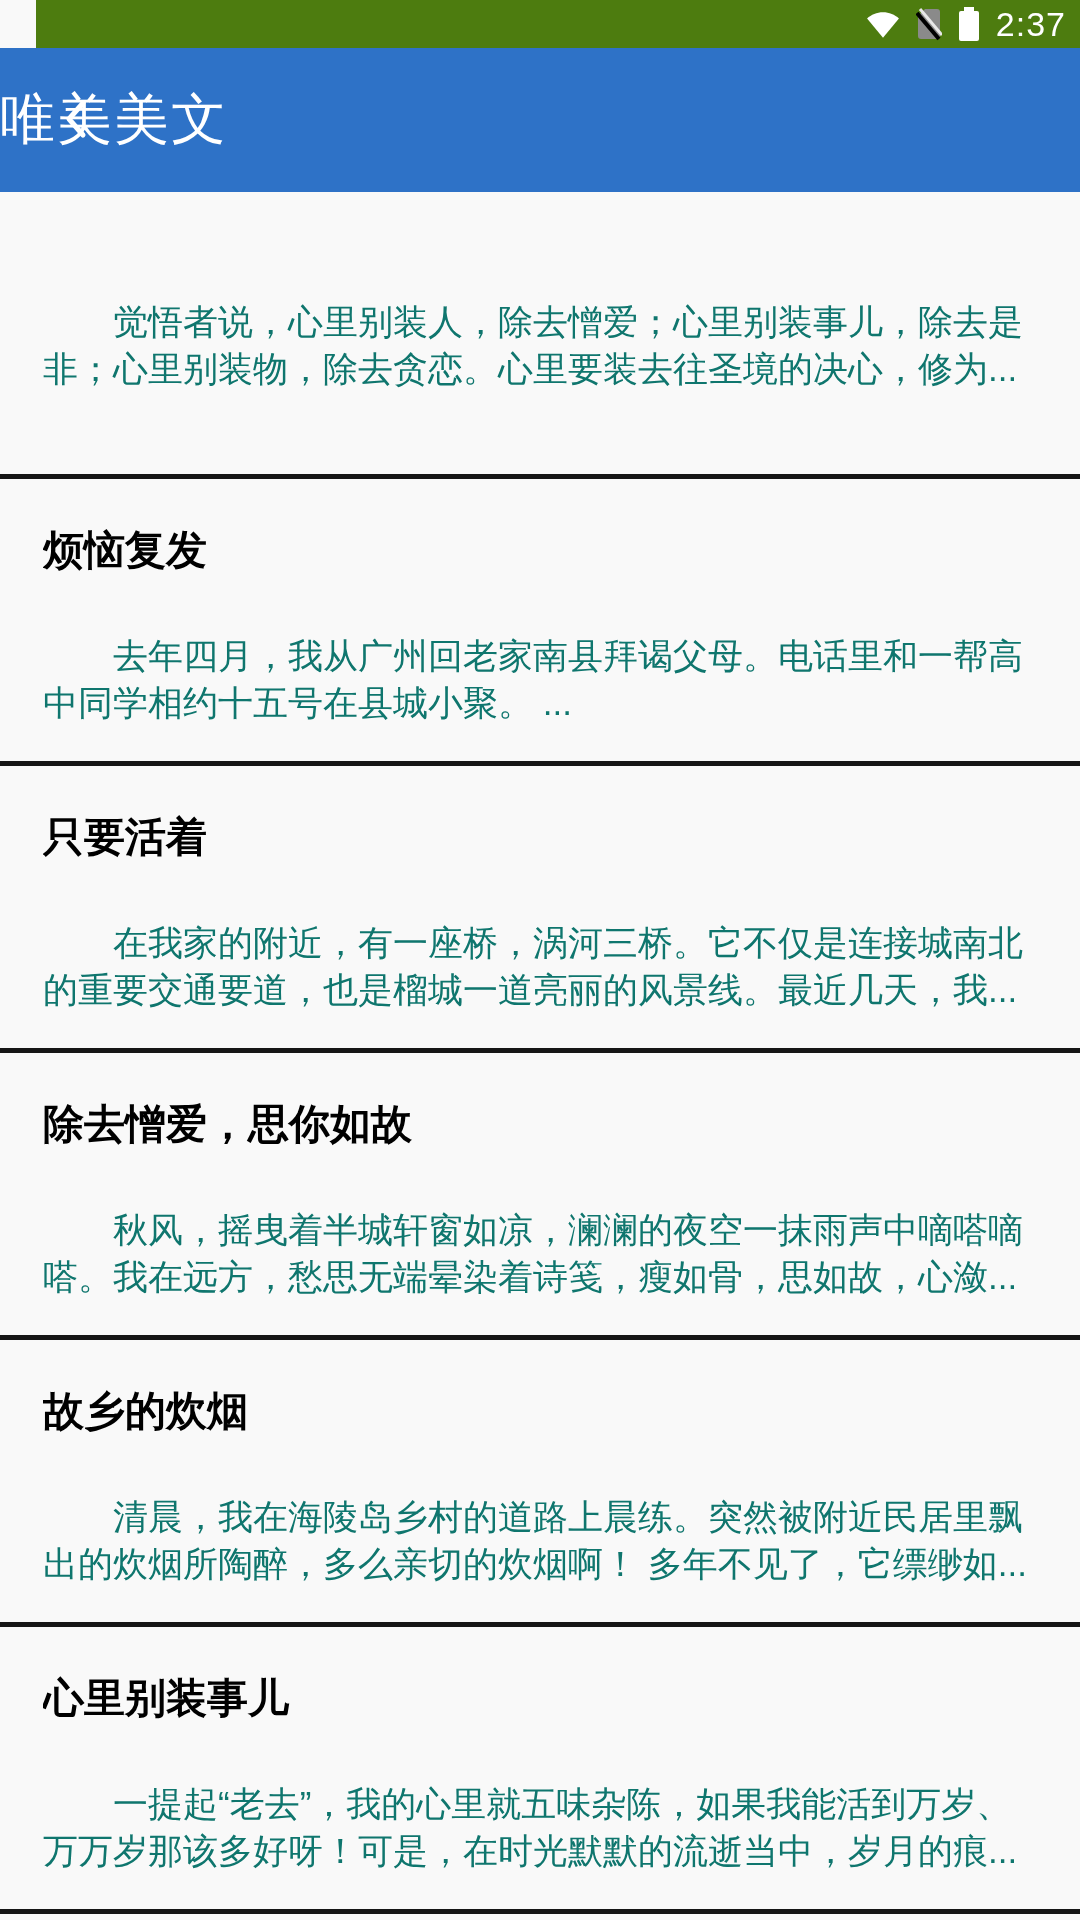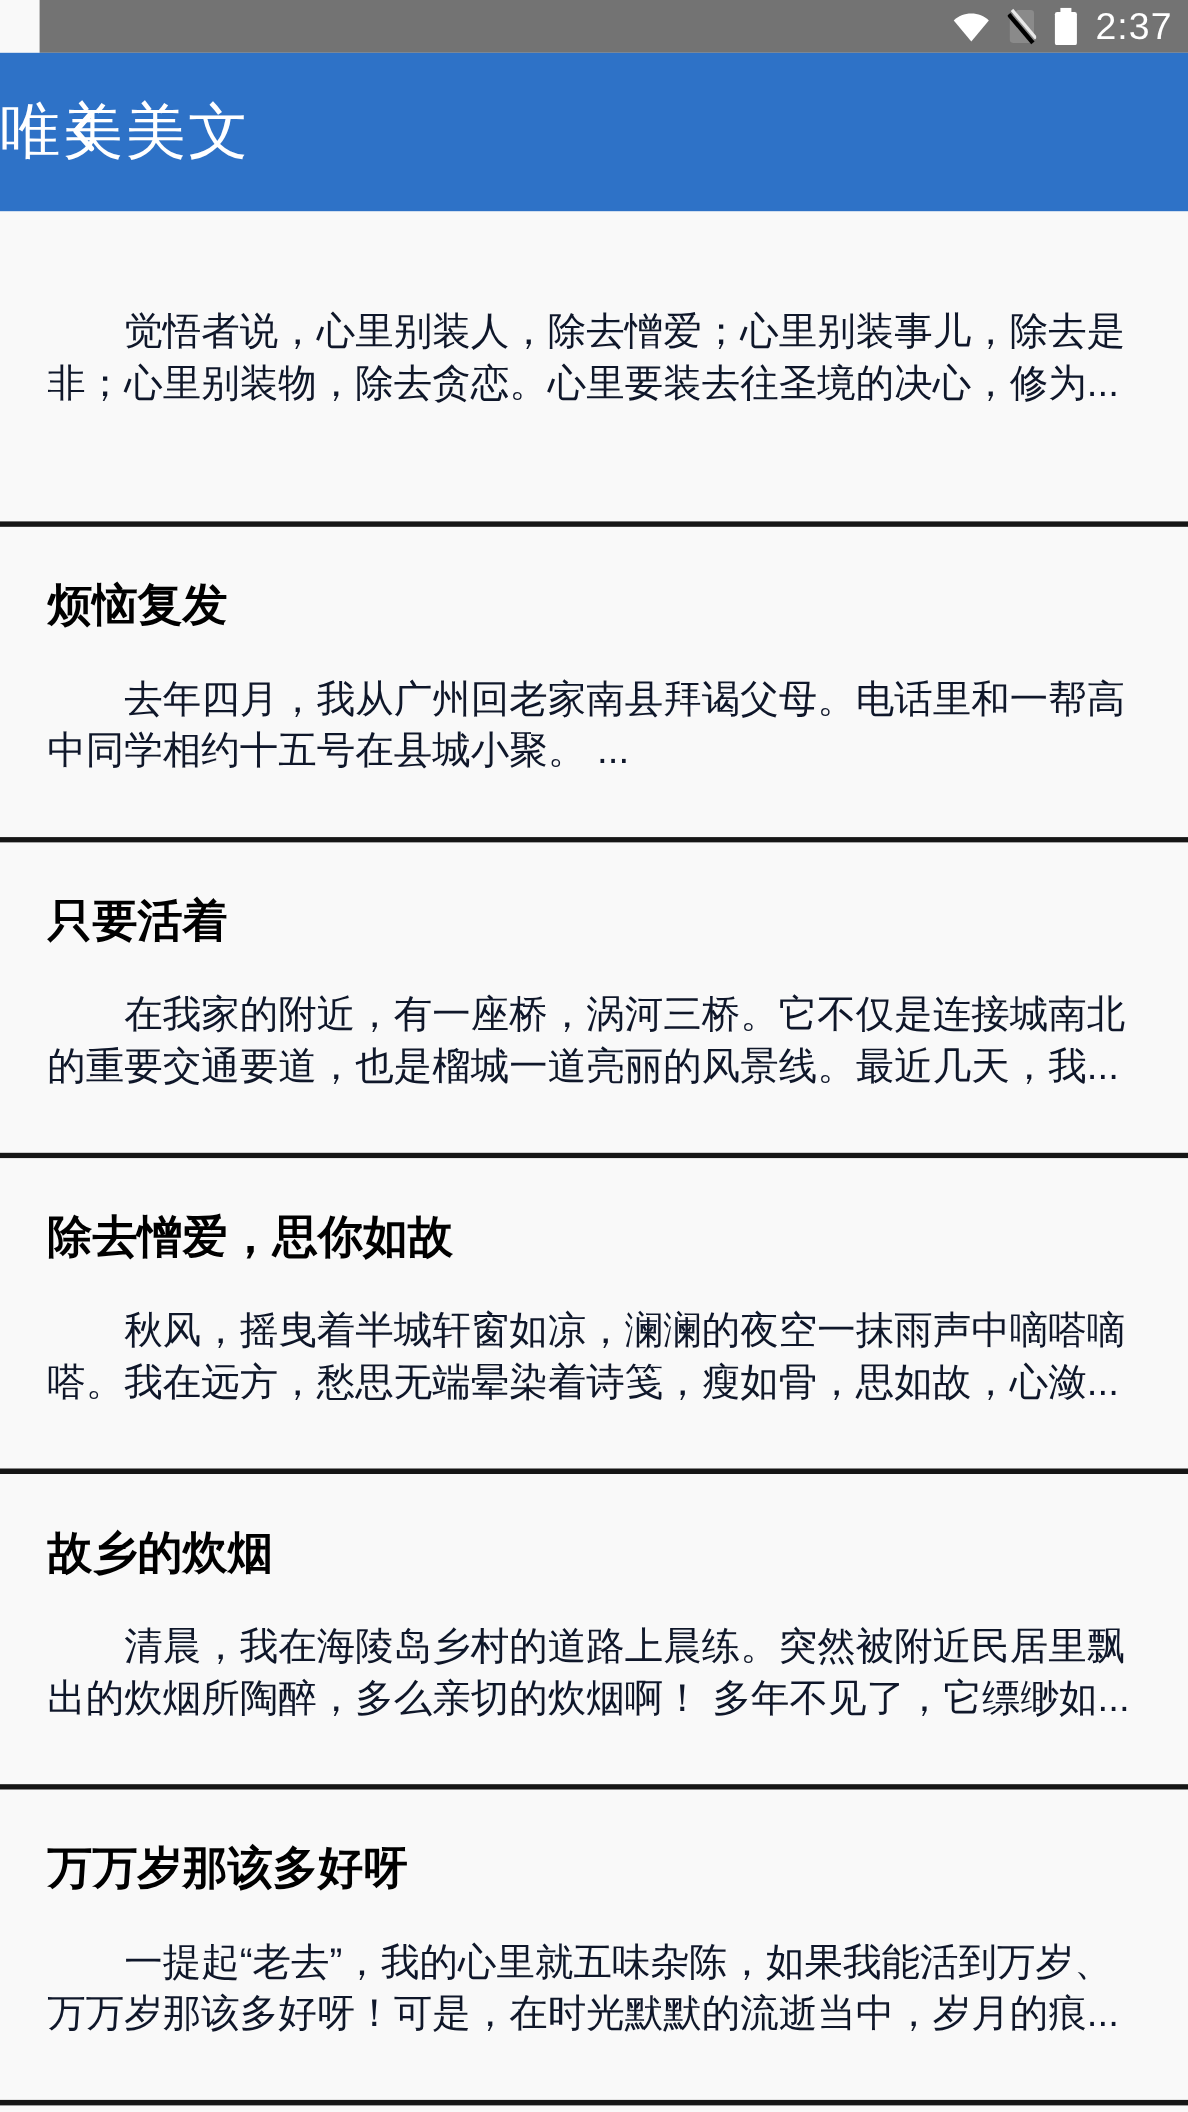--- a/index.html
+++ b/index.html
@@ -3,21 +3,21 @@
 <meta charset="utf-8">
 <style>
   * { margin: 0; padding: 0; box-sizing: border-box; }
   html, body { width: 1080px; height: 1920px; overflow: hidden; }
   body {
     font-family: "Liberation Sans", "DejaVu Sans", sans-serif;
     background: #f9f9f9;
   }
   
   .status-bar {
-    height: 48px; background: #737373;
+    height: 48px; background: #4d7c0f;
     display: flex; align-items: center; justify-content: flex-end;
     padding-right: 14px; gap: 16px; margin-left: 36px;
   }
   .status-bar svg { display: block; }
   .status-time {
     color: #ffffff; font-size: 34px; line-height: 48px; letter-spacing: 1px;
   }
   
   .app-bar {
     height: 144px; background: #2e72c7; position: relative;
@@ -36,21 +36,21 @@
   .article-item {
     height: 287px; padding: 48px 43px 0 43px;
     border-bottom: 5px solid #161616;
     background: #f9f9f9; cursor: pointer; overflow: hidden;
   }
   .article-title {
     font-size: 41px; font-weight: 700; color: #000000; line-height: 47px;
     white-space: nowrap; overflow: hidden;
   }
   .article-excerpt {
-    margin-top: 38px; font-size: 35px; line-height: 47px; color: #0f172a;
+    margin-top: 58px; font-size: 35px; line-height: 47px; color: #0f766e;
     text-indent: 70px; max-height: 94px; overflow: hidden;
     word-break: break-all;
   }
 </style>
 </head>
 <body>
 
 <div class="status-bar">
   <span>
     <svg width="34" height="34" viewBox="0 0 32 32">
@@ -104,17 +104,17 @@
     <div class="article-title">除去憎爱，思你如故</div>
     <div class="article-excerpt">秋风，摇曳着半城轩窗如凉，澜澜的夜空一抹雨声中嘀嗒嘀嗒。我在远方，愁思无端晕染着诗笺，瘦如骨，思如故，心潋...</div>
   </div>
 
   <div class="article-item">
     <div class="article-title">故乡的炊烟</div>
     <div class="article-excerpt">清晨，我在海陵岛乡村的道路上晨练。突然被附近民居里飘出的炊烟所陶醉，多么亲切的炊烟啊！ 多年不见了，它缥缈如...</div>
   </div>
 
   <div class="article-item">
-    <div class="article-title">万万岁那该多好呀</div>
+    <div class="article-title">心里别装事儿</div>
     <div class="article-excerpt">一提起“老去”，我的心里就五味杂陈，如果我能活到万岁、万万岁那该多好呀！可是，在时光默默的流逝当中，岁月的痕...</div>
   </div>
 
 </div>
 
 </body></html>

